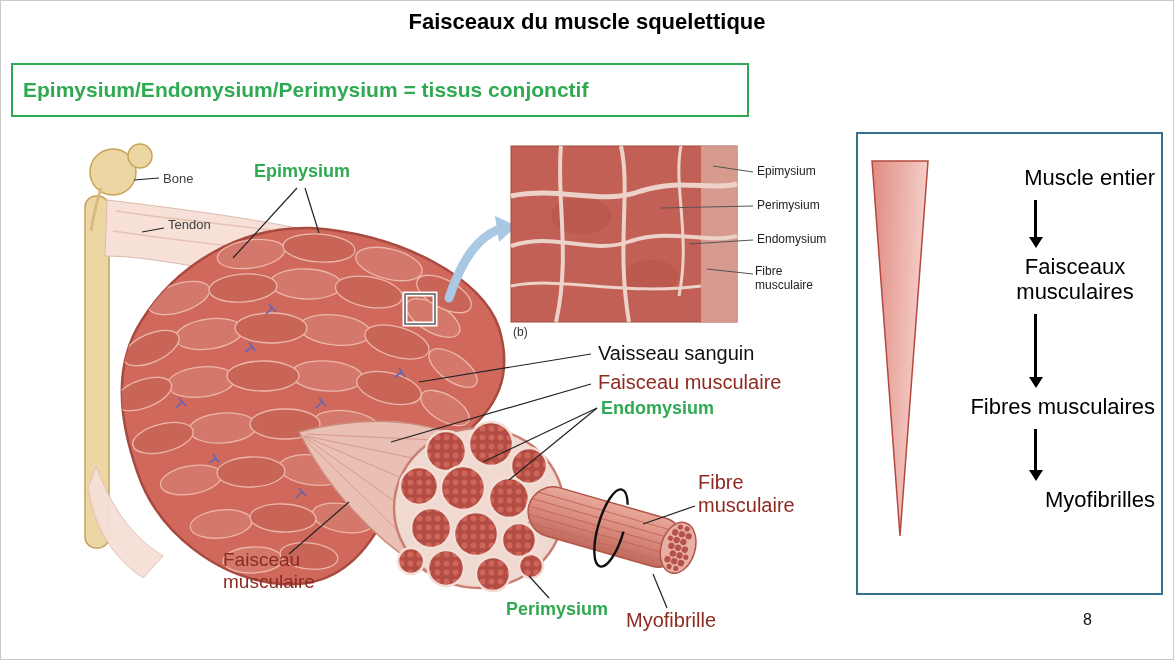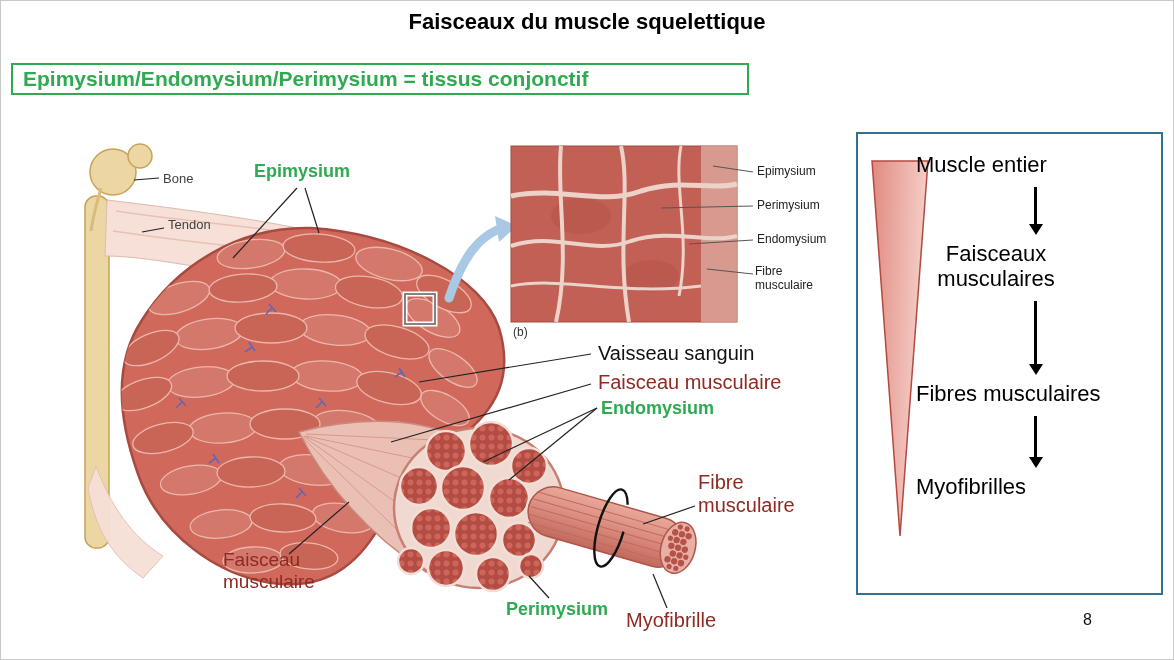--- a/index.html
+++ b/index.html
@@ -3,21 +3,21 @@
 <meta charset="utf-8">
 <style>
   html,body{margin:0;padding:0;background:#fff;}
   .slide{position:relative;width:1174px;height:660px;background:#ffffff;
          font-family:"Liberation Sans",sans-serif;overflow:hidden;border:1px solid #c9c9c9;box-sizing:border-box;}
 
   .title{position:absolute;left:0;top:8px;width:100%;text-align:center;
          font-size:22px;font-weight:bold;color:#000;}
 
   .banner{position:absolute;left:10px;top:62px;width:738px;box-sizing:border-box;
-          border:2px solid #2faa52;padding:2px 10px;
+          border:2px solid #2faa52;padding:13px 10px;
           font-size:21px;font-weight:bold;color:#2faa52;background:#fff;}
 
   
   .lbl{position:absolute;white-space:nowrap;}
   .small{font-size:13px;color:#404040;}
   .green{font-size:18px;font-weight:bold;color:#2faa52;}
   .black-big{font-size:20px;color:#111;}
   .red{font-size:20px;color:#8e2a21;}
   .wrap{white-space:normal;line-height:1.15;}
 
@@ -38,21 +38,21 @@
   .hist-perimysium{left:756px;top:197px;}
   .hist-endomysium{left:756px;top:231px;}
   .hist-fibre{left:754px;top:264px;width:64px;}
   .hist-caption{left:512px;top:324px;font-size:12px;color:#333;}
 
   
   .hierarchy-panel{position:absolute;left:855px;top:131px;width:307px;height:463px;
                    border:2.5px solid #35708e;box-sizing:border-box;background:#fff;}
   .tri-holder{position:absolute;left:10px;top:24px;width:70px;height:385px;}
   .panel-col{position:absolute;left:58px;right:6px;top:0;bottom:0;
-             display:flex;flex-direction:column;align-items:flex-start;padding-top:18px;box-sizing:border-box;}
+             display:flex;flex-direction:column;align-items:flex-end;padding-top:31px;box-sizing:border-box;}
   .level{font-size:22px;color:#000;text-align:center;line-height:1.14;}
   .w2{max-width:160px;}
   .v-arrow{width:2.5px;background:#000;position:relative;margin:10px auto 14px auto;}
   .v-arrow::after{content:'';position:absolute;bottom:-8px;left:50%;transform:translateX(-50%);
                   border:7px solid transparent;border-top:11px solid #000;border-bottom:0;}
   .a1{height:40px;} .a2{height:66px;} .a3{height:44px;}
 
   .page-number{position:absolute;left:1082px;top:610px;font-size:16px;color:#111;}
 </style>
 </head>

